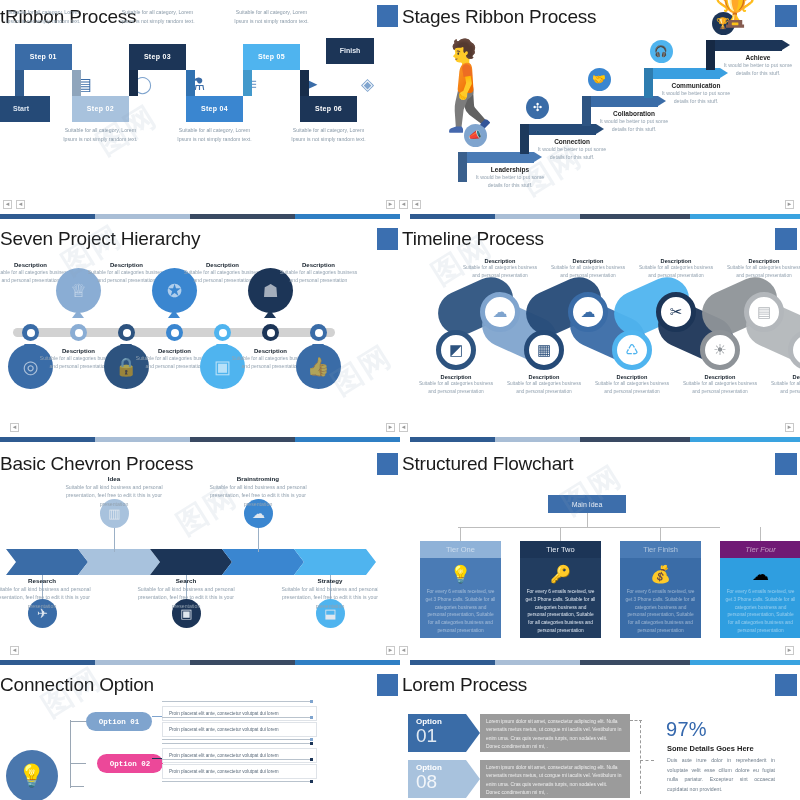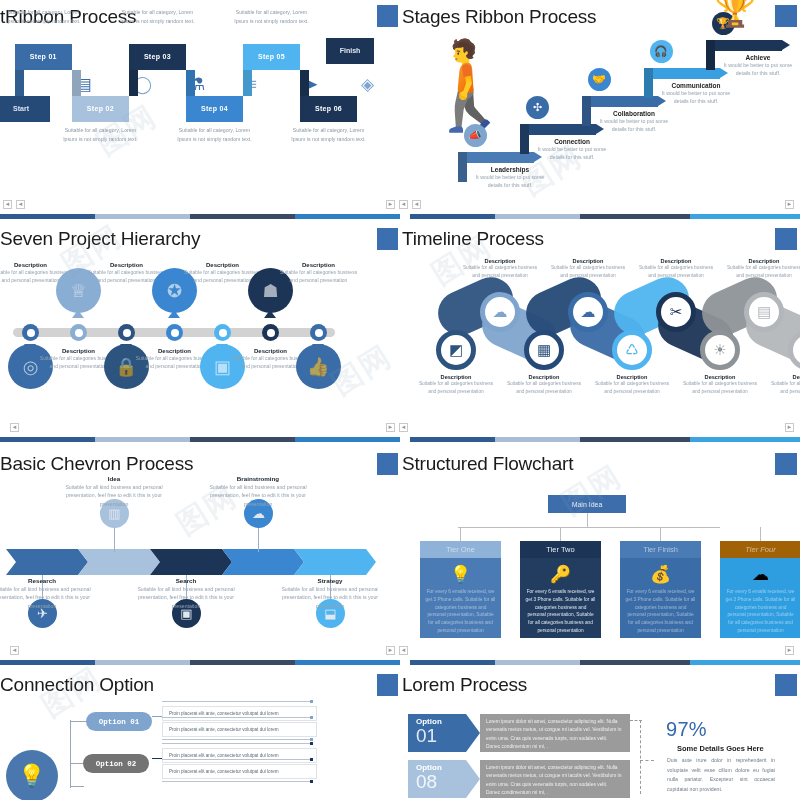--- a/index.html
+++ b/index.html
@@ -448,21 +448,21 @@
         <div class="fc-line" style="left: 262px; top: 80px; width: 1px; height: 14px;"></div>
         <div class="fc-col" style="left: 222px; top: 94px;">
           <div class="fc-head" style="background: rgb(74, 123, 181); color: rgba(255, 255, 255, 0.55);">Tier Finish</div>
           <div class="fc-body" style="background: rgb(58, 108, 167);">
             <div class="gi">💰</div>
             <p style="color: rgba(255, 255, 255, 0.48);">For every 6 emails received, we get 3 Phone calls. Suitable for all categories business and personal presentation, Suitable for all categories business and personal presentation</p>
           </div>
         </div>
         <div class="fc-line" style="left: 362px; top: 80px; width: 1px; height: 14px;"></div>
         <div class="fc-col" style="left: 322px; top: 94px;">
-          <div class="fc-head" style="background: #a16207; color: rgba(255, 255, 255, 0.55); font-style: italic;">Tier Four</div>
+          <div class="fc-head" style="background: #701a75; color: rgba(255, 255, 255, 0.55); font-style: italic;">Tier Four</div>
           <div class="fc-body" style="background: rgb(47, 158, 224);">
             <div class="gi">☁</div>
             <p style="color: rgba(255, 255, 255, 0.48);">For every 6 emails received, we get 3 Phone calls. Suitable for all categories business and personal presentation, Suitable for all categories business and personal presentation</p>
           </div>
         </div>
       </div>
   </div>
   <div class="blue-sq" style="left:775px;top:453px"></div>
 
   <div class="divider" style="top:660px" id="div2">
@@ -492,21 +492,21 @@
         <div style="position: absolute; left: 174px; top: 48px; width: 10px; height: 1px; background: rgb(127, 164, 206);"></div>
         <div class="ho-row" style="left: 184px; top: 38px;">Proin placerat elit ante, consectetur volutpat dui lorem</div>
         <div class="ho-rail" style="left: 184px; top: 33px;"></div>
         <div class="ho-dot" style="left: 332px; top: 32px; background: rgb(127, 164, 206);"></div>
         <div class="ho-row" style="left: 184px; top: 54px;">Proin placerat elit ante, consectetur volutpat dui lorem</div>
         <div class="ho-rail" style="left: 184px; top: 49px;"></div>
         <div class="ho-dot" style="left: 332px; top: 48px; background: rgb(127, 164, 206);"></div>
         <div class="ho-rail" style="left: 184px; top: 71px;"></div>
         <div class="ho-dot" style="left: 332px; top: 70px; background: rgb(127, 164, 206);"></div>
         <div class="ho-line" style="left: 92px; top: 95px; width: 16px; height: 1px;"></div>
-        <div class="ho-pill" style="left: 105px; top: 86px; background: #737373;">Option 02</div>
+        <div class="ho-pill" style="left: 119px; top: 86px; background: #ec4899;">Option 02</div>
         <div style="position: absolute; left: 174px; top: 90px; width: 10px; height: 1px; background: rgb(28, 53, 87);"></div>
         <div class="ho-row" style="left: 184px; top: 80px;">Proin placerat elit ante, consectetur volutpat dui lorem</div>
         <div class="ho-rail" style="left: 184px; top: 75px;"></div>
         <div class="ho-dot" style="left: 332px; top: 74px; background: rgb(28, 53, 87);"></div>
         <div class="ho-row" style="left: 184px; top: 96px;">Proin placerat elit ante, consectetur volutpat dui lorem</div>
         <div class="ho-rail" style="left: 184px; top: 91px;"></div>
         <div class="ho-dot" style="left: 332px; top: 90px; background: rgb(28, 53, 87);"></div>
         <div class="ho-rail" style="left: 184px; top: 113px;"></div>
         <div class="ho-dot" style="left: 332px; top: 112px; background: rgb(28, 53, 87);"></div>
       </div>
@@ -531,21 +531,21 @@
             <span>08</span>
           </div>
           <div class="op-arrow" style="left: 58px; top: 0px; border-top: 19px solid transparent; border-bottom: 19px solid transparent; border-left: 14px solid rgb(168, 194, 221);"></div>
           <div class="op-arrow" style="left: 50px; top: 0px; border-top: 19px solid transparent; border-bottom: 19px solid transparent; border-left: 14px solid rgb(155, 155, 155); z-index: -1;"></div>
           <div class="op-text">Lorem ipsum dolor sit amet, consectetur adipiscing elit. Nulla venenatis metus metus, ut congue mi iaculis vel. Vestibulum in enim urna. Cras quis venenatis turpis, non sodales velit. Donec condimentum mi mi, .</div>
         </div>
         <div class="op-dash" style="left: 242px; top: 52px; height: 74px;"></div>
         <div class="op-dashh" style="left: 232px; top: 52px; width: 12px;"></div>
         <div class="op-dashh" style="left: 242px; top: 92px; width: 14px;"></div>
         <div class="op-pct" style="left: 268px; top: 50px;">97%</div>
-        <div class="op-h" style="left: 279px; top: 76px;">Some Details Goes Here</div>
+        <div class="op-h" style="left: 269px; top: 76px;">Some Details Goes Here</div>
         <div class="op-p" style="left: 269px; top: 88px;">Duis aute irure dolor in reprehenderit in voluptate velit esse cillum dolore eu fugiat nulla pariatur. Excepteur sint occaecat cupidatat non provident.</div>
       </div>
   </div>
   <div class="blue-sq" style="left:775px;top:674px"></div>
 
   <div class="wm" style="left:95px;top:110px">图网</div>
   <div class="wm" style="left:520px;top:150px">图网</div>
   <div class="wm" style="left:60px;top:230px">图网</div>
   <div class="wm" style="left:330px;top:350px">图网</div>
   <div class="wm" style="left:430px;top:240px">图网</div>

